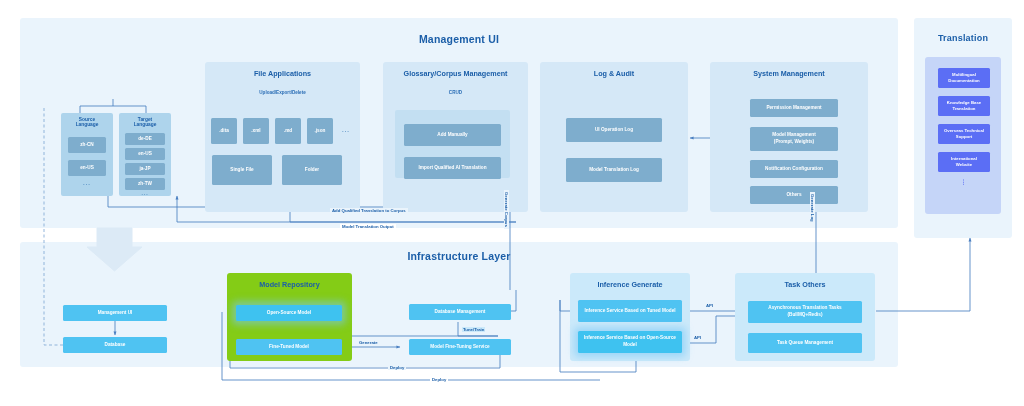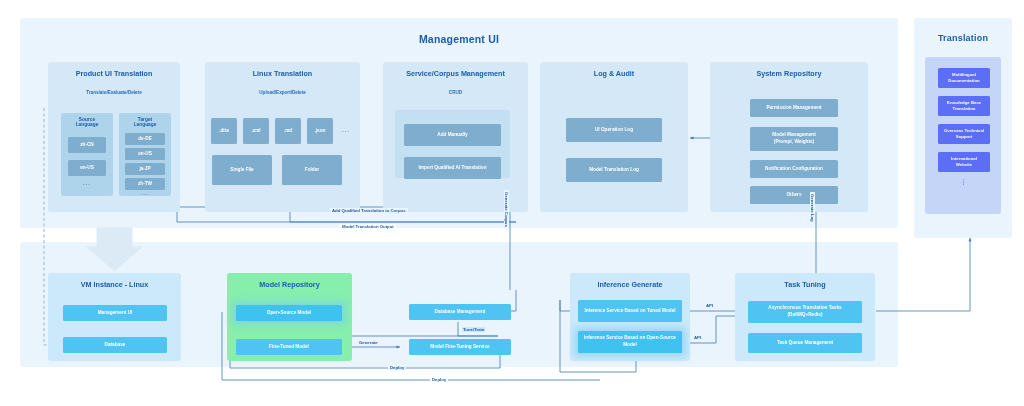--- a/index.html
+++ b/index.html
@@ -129,20 +129,21 @@
 </style>
 </head>
 <body>
 
 <div class="stage">
 
   <div class="band" style="left:20px; top:18px; width:878px; height:210px;"></div>
   <div class="band-title" style="left:20px; top:33px; width:878px;">Management UI</div>
 
   <div class="band" style="left:20px; top:242px; width:878px; height:125px;"></div>
+  <div class="band-title" style="left:20px; top:250px; width:878px;">Infrastructure Layer</div>
 
   <div class="band" style="left:914px; top:18px; width:98px; height:220px;"></div>
   <div class="band-title" style="left:914px; top:33px; width:98px; font-size:9px;">Translation</div>
 
   <svg class="wires">
     <defs>
       <marker id="ar" markerWidth="5" markerHeight="5" refX="4.2" refY="1.8" orient="auto" markerUnits="strokeWidth">
         <path d="M0,0 L4.4,1.8 L0,3.6 z" class="arrowfill"></path>
       </marker>
     </defs>
@@ -188,109 +189,102 @@
     <path class="w" d="M560,300 L560,311 L578,311" marker-end="url(#ar)"></path>
     <path class="w" d="M560,300 L560,372"></path>
     <path class="w" d="M560,372 L636,372 L636,352" marker-end="url(#ar)"></path>
 
     <path class="w" d="M690,311 L748,311" marker-end="url(#ar)"></path>
     <path class="w" d="M690,343 L716,343 L716,316 L748,316" marker-end="url(#ar)"></path>
 
     <path class="w" d="M876,311 L970,311 L970,238" marker-end="url(#ar)"></path>
   </svg>
 
-  <div class="panel" style="left:48px; top:62px; width:132px; height:150px;">
-    <div class="panel-title">Product UI Translation</div>
-    <div class="panel-sub" style="top:28px;">Translate/Evaluate/Delete</div>
-  </div>
   <div class="subgroup blue" style="left:61px; top:113px; width:52px; height:83px;"></div>
   <div class="stack-label" style="left:61px; top:117px; width:52px; white-space:pre-line;">Source
 Language</div>
   <div class="node" style="left:68px; top:137px; width:38px; height:16px;">zh-CN</div>
   <div class="node" style="left:68px; top:160px; width:38px; height:16px;">en-US</div>
   <div class="dots" style="left:61px; top:180px; width:52px;">...</div>
 
   <div class="subgroup blue" style="left:119px; top:113px; width:52px; height:83px;"></div>
   <div class="stack-label" style="left:119px; top:117px; width:52px; white-space:pre-line;">Target
 Language</div>
   <div class="node" style="left:125px; top:133px; width:40px; height:12px;">de-DE</div>
   <div class="node" style="left:125px; top:148px; width:40px; height:12px;">en-US</div>
   <div class="node" style="left:125px; top:163px; width:40px; height:12px;">ja-JP</div>
   <div class="node" style="left:125px; top:178px; width:40px; height:12px;">zh-TW</div>
   <div class="dots" style="left:119px; top:190px; width:52px; font-size:5px;">...</div>
 
   <div class="panel" style="left:205px; top:62px; width:155px; height:150px;">
-    <div class="panel-title">Linux Translation</div>
+    <div class="panel-title">File Applications</div>
     <div class="panel-sub" style="top:28px;">Upload/Export/Delete</div>
   </div>
   <div class="node" style="left:211px; top:118px; width:26px; height:26px;">.dita</div>
   <div class="node" style="left:243px; top:118px; width:26px; height:26px;">.xml</div>
   <div class="node" style="left:275px; top:118px; width:26px; height:26px;">.md</div>
   <div class="node" style="left:307px; top:118px; width:26px; height:26px;">.json</div>
   <div class="dots" style="left:336px; top:127px; width:20px;">...</div>
   <div class="node" style="left:212px; top:155px; width:60px; height:30px;">Single File</div>
   <div class="node" style="left:282px; top:155px; width:60px; height:30px;">Folder</div>
 
   <div class="panel" style="left:383px; top:62px; width:145px; height:150px;">
-    <div class="panel-title">Service/Corpus Management</div>
+    <div class="panel-title">Glossary/Corpus Management</div>
     <div class="panel-sub" style="top:28px;">CRUD</div>
   </div>
   <div class="subgroup pale" style="left:395px; top:110px; width:115px; height:68px;"></div>
   <div class="node" style="left:404px; top:124px; width:97px; height:22px;">Add Manually</div>
   <div class="node" style="left:404px; top:157px; width:97px; height:22px;">Import Qualified AI Translation</div>
 
   <div class="panel" style="left:540px; top:62px; width:148px; height:150px;">
     <div class="panel-title">Log &amp; Audit</div>
   </div>
   <div class="node" style="left:566px; top:118px; width:96px; height:24px;">UI Operation Log</div>
   <div class="node" style="left:566px; top:158px; width:96px; height:24px;">Model Translation Log</div>
 
   <div class="panel" style="left:710px; top:62px; width:158px; height:150px;">
-    <div class="panel-title">System Repository</div>
+    <div class="panel-title">System Management</div>
   </div>
   <div class="node" style="left:750px; top:99px; width:88px; height:18px; white-space:pre-line;">Permission Management</div>
   <div class="node" style="left:750px; top:127px; width:88px; height:24px; white-space:pre-line;">Model Management
 (Prompt, Weights)</div>
   <div class="node" style="left:750px; top:160px; width:88px; height:18px;">Notification Configuration</div>
   <div class="node" style="left:750px; top:186px; width:88px; height:18px;">Others</div>
 
   <div class="panel" style="left:925px; top:57px; width:76px; height:157px; background:#c5d5f8;"></div>
   <div class="node violet" style="left:938px; top:68px; width:52px; height:20px; white-space:pre-line; font-size:4.3px;">Multilingual
 Documentation</div>
   <div class="node violet" style="left:938px; top:96px; width:52px; height:20px; white-space:pre-line; font-size:4.3px;">Knowledge Base
 Translation</div>
   <div class="node violet" style="left:938px; top:124px; width:52px; height:20px; white-space:pre-line; font-size:4.3px;">Overseas Technical
 Support</div>
   <div class="node violet" style="left:938px; top:152px; width:52px; height:20px; white-space:pre-line; font-size:4.3px;">International
 Website</div>
   <div class="vdots" style="left:938px; top:180px; width:52px; height:18px; writing-mode:horizontal-tb;">⋮</div>
 
-  <div class="panel" style="left:48px; top:273px; width:133px; height:88px; background:#cbe9fa;">
-    <div class="panel-title">VM Instance - Linux</div>
-  </div>
   <div class="node cyan" style="left:63px; top:305px; width:104px; height:16px;">Management UI</div>
   <div class="node cyan" style="left:63px; top:337px; width:104px; height:16px;">Database</div>
 
-  <div class="panel" style="left:227px; top:273px; width:125px; height:88px; background:#86efac;">
+  <div class="panel" style="left:227px; top:273px; width:125px; height:88px; background:#84cc16;">
     <div class="panel-title">Model Repository</div>
   </div>
   <div class="node cyan2 glow" style="left:236px; top:305px; width:106px; height:16px;">Open-Source Model</div>
   <div class="node cyan" style="left:236px; top:339px; width:106px; height:16px;">Fine-Tuned Model</div>
 
   <div class="node cyan" style="left:409px; top:304px; width:102px; height:16px;">Database Management</div>
   <div class="node cyan" style="left:409px; top:339px; width:102px; height:16px;">Model Fine-Tuning Service</div>
 
   <div class="panel" style="left:570px; top:273px; width:120px; height:88px; background:#cbe9fa;">
     <div class="panel-title">Inference Generate</div>
   </div>
   <div class="node cyan" style="left:578px; top:300px; width:104px; height:22px;">Inference Service Based on Tuned Model</div>
   <div class="node cyan2 glow" style="left:578px; top:331px; width:104px; height:22px;">Inference Service Based on Open-Source Model</div>
 
   <div class="panel" style="left:735px; top:273px; width:140px; height:88px; background:#cbe9fa;">
-    <div class="panel-title">Task Tuning</div>
+    <div class="panel-title">Task Others</div>
   </div>
   <div class="node cyan" style="left:748px; top:301px; width:114px; height:22px; white-space:pre-line;">Asynchronous Translation Tasks
 (BullMQ+Redis)</div>
   <div class="node cyan" style="left:748px; top:333px; width:114px; height:20px;">Task Queue Management</div>
 
   <div class="edge-label onband" style="left:330px; top:208px;">Add Qualified Translation to Corpus</div>
   <div class="edge-label onwhite" style="left:340px; top:224px;">Model Translation Output</div>
   <div class="edge-label vert" style="left:504px; top:190px;">Generate Corpus</div>
   <div class="edge-label vert" style="left:810px; top:192px;">Generate Log</div>
   <div class="edge-label" style="left:462px; top:327px; background:#cbe9fa; padding:0 1px;">Tune/Train</div>

